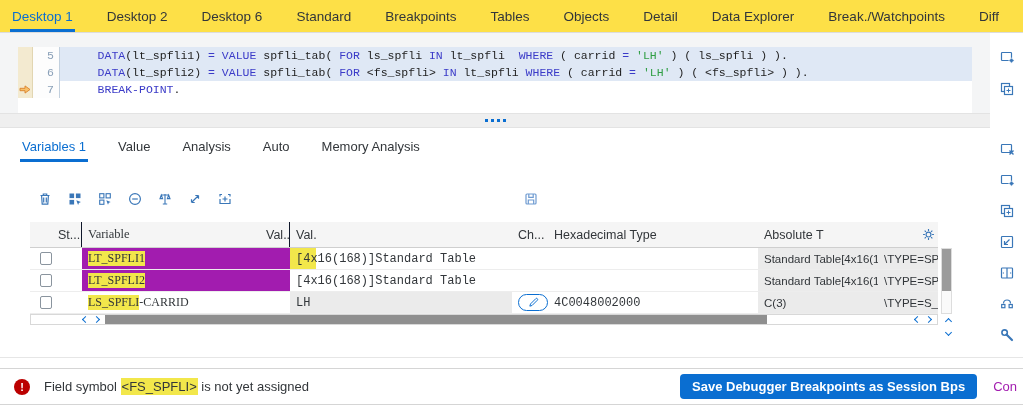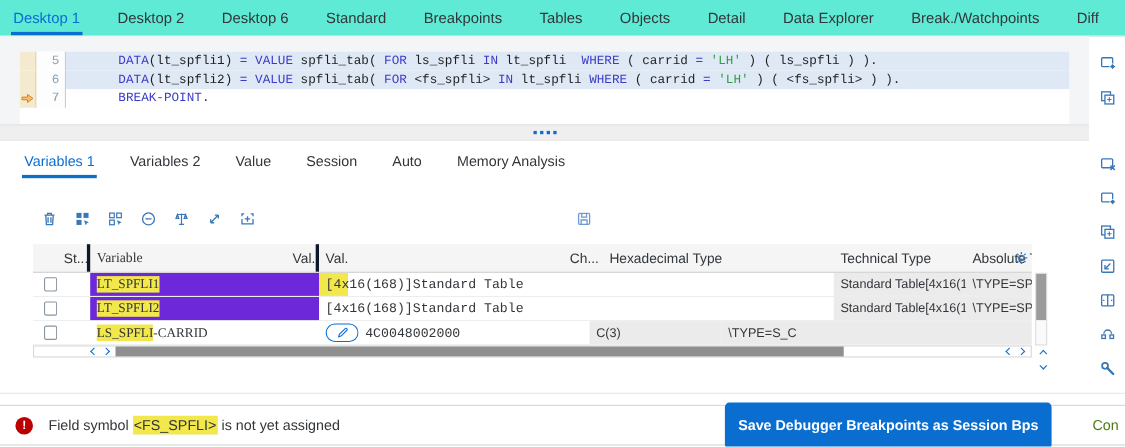--- a/index.html
+++ b/index.html
@@ -3,35 +3,35 @@
 <meta charset="utf-8">
 <style>
   * { margin:0; padding:0; box-sizing:border-box; }
   html,body { width:1023px; height:406px; overflow:hidden; background:#fff;
               font-family:"Liberation Sans", sans-serif; color:#32363a; }
   .screen { position:relative; width:1023px; height:406px; background:#fff; }
 
   
   .top-tabs { position:absolute; top:0; left:0; width:1023px; height:33px;
               display:flex; align-items:flex-end; gap:30px; padding:0 0 0 10px;
-              border-bottom:1px solid #dcdcdc; background:#5eead4; }
+              border-bottom:1px solid #dcdcdc; background:#fde047; }
   .tab { font-size:13.5px; padding:6px 2px 8px 2px; white-space:nowrap; cursor:pointer; }
   .tab.active { color:#0a6ed1; border-bottom:3px solid #0a6ed1; padding-bottom:5px; }
 
   
   .code-band { position:absolute; top:33px; left:0; width:990px; height:87px; background:#f4f5f6; }
   .code-card { position:absolute; top:14px; left:18px; width:954px; height:66px; background:#fff; }
   .code-line { position:relative; display:flex; height:17px; line-height:17px;
                font-family:"Liberation Mono", monospace; font-size:11.5px; white-space:pre; }
   .code-line.sel .ltext { background:#dfe8f5; }
   .bp-margin { width:15px; flex:0 0 15px; background:#f3ead0; border-right:1px solid #e2d6b2; position:relative; }
   .bp-margin svg { position:absolute; left:1px; top:3px; }
   .lnum { width:27px; flex:0 0 27px; text-align:right; padding-right:5px;
           color:#8aa0b8; border-right:1px solid #c2d0de; background:#fdfdfd; }
-  .ltext { flex:1; padding-left:20px; }
+  .ltext { flex:1; padding-left:10px; }
   .tk-kw { color:#3b3bc8; }
   .tk-st { color:#2f9e44; }
   .tk-pl { color:#1e1e1e; }
 
   
   .splitter { position:absolute; top:113px; left:0; width:990px; height:15px; background:#efefef;
               border-top:1px solid #e3e3e3; border-bottom:1px solid #e3e3e3;
               display:flex; align-items:center; justify-content:center; gap:3px; cursor:row-resize; }
   .splitter .dot { width:3px; height:3px; background:#0a6ed1; }
 
@@ -46,27 +46,27 @@
   .save-btn { position:absolute; top:190px; left:522px; }
 
   
   .var-table { position:absolute; top:222px; left:30px; width:908px; font-size:12px; }
   .vt-header { position:relative; display:flex; align-items:center; height:26px; background:#f5f5f5;
                border-bottom:1px solid #cfcfcf; font-size:12.5px; color:#32363a; }
   .vt-header .cell { padding-left:6px; white-space:nowrap; overflow:hidden; }
   .c-cb{flex:0 0 22px;} .c-st{flex:0 0 30px;} .c-var{flex:0 0 178px;font-family:Liberation Serif, serif;} .c-vd{flex:0 0 30px;}
   .c-val{flex:0 0 222px;} .c-ch{flex:0 0 36px;} .c-hex{flex:0 0 210px;} .c-tech{flex:0 0 120px;}
   .c-abs{flex:1 1 auto;}
-  .vt-header .c-st, .vt-header .c-vd { border-right:3px solid #0f172a; height:100%; display:flex; align-items:center; }
+  .vt-header .c-st, .vt-header .c-vd { border-right:1px solid #0f172a; height:100%; display:flex; align-items:center; }
   .hdr-gear { position:absolute; right:2px; top:5px; cursor:pointer; }
   .vt-row { display:flex; align-items:center; height:22px; border-bottom:1px solid #ededed; background:#fff;
             font-family:"Liberation Mono", monospace; }
   .vt-row .cell { padding-left:6px; white-space:pre; overflow:hidden; height:100%; display:flex; align-items:center; }
   .vt-row .c-tech, .vt-row .c-abs { font-family:"Liberation Sans", sans-serif; font-size:11.5px; background:#ebebeb; }
-  .cell.yellow { background:#6d28d9; }
+  .cell.yellow { background:#a21caf; }
   .seg-hl { background:#f2e74b; }
   .cell.val-lead { background:linear-gradient(90deg,#f2e74b 0 26px,#fff 26px); }
   .cell.muted { background:#ebebeb; }
   .cbx { width:13px; height:13px; border:1px solid #8a949e; border-radius:2px; background:#fff; margin-left:4px; cursor:pointer; }
   .pencil-btn { width:30px; height:17px; border:1px solid #0a6ed1; border-radius:9px; background:#fff;
                 display:flex; align-items:center; justify-content:center; cursor:pointer; }
   
   .vscroll { position:absolute; right:-14px; top:26px; width:11px; height:66px; background:#fafafa; border:1px solid #ddd; }
   .vscroll .thumb { position:absolute; top:0; left:0; width:9px; height:42px; background:#9b9b9b; }
   .hscroll { position:relative; display:flex; align-items:center; height:11px; background:#fff; border:1px solid #d8d8d8; }
@@ -87,24 +87,24 @@
   
   .sep-line { position:absolute; top:357px; left:0; width:1023px; height:1px; background:#e6e6e6; }
   .status-bar { position:absolute; top:368px; left:0; width:1023px; height:37px; background:#fff;
                 border-top:1px solid #d5d5d5; border-bottom:1px solid #d5d5d5;
                 display:flex; align-items:center; padding:0 6px 0 14px; }
   .err-icon { width:16px; height:16px; border-radius:50%; background:#b00; color:#fff; font-weight:bold;
               font-size:11px; display:flex; align-items:center; justify-content:center; flex:0 0 16px; }
   .status-msg { margin-left:14px; font-size:13px; white-space:nowrap; }
   .msg-hl { background:#f2e74b; padding:1px 1px; }
   .footer-spacer { flex:1; }
-  .primary-btn { height:42px; background:#0a6ed1; color:#fff; border:none; border-radius:4px;
+  .primary-btn { height:25px; background:#0a6ed1; color:#fff; border:none; border-radius:4px;
                  font-family:"Liberation Sans", sans-serif; font-weight:bold; font-size:13px;
                  padding:0 12px; cursor:pointer; white-space:nowrap; }
-  .footer-link { color:#4d7c0f; font-size:13px; margin-left:37px; white-space:nowrap; cursor:pointer; }
+  .footer-link { color:#a21caf; font-size:13px; margin-left:16px; white-space:nowrap; cursor:pointer; }
 </style>
 </head>
 <body>
 
 <div class="screen">
 
   <div class="top-tabs">
     <div class="tab active">Desktop 1</div>
     <div class="tab">Desktop 2</div>
     <div class="tab">Desktop 6</div>
@@ -146,23 +146,22 @@
 
   <div class="splitter">
     <span class="dot"></span>
     <span class="dot"></span>
     <span class="dot"></span>
     <span class="dot"></span>
   </div>
 
   <div class="var-tabs">
     <div class="tab active">Variables 1</div>
-    <div class="tab">Variables 2</div>
     <div class="tab">Value</div>
-    <div class="tab">Session</div>
+    <div class="tab">Analysis</div>
     <div class="tab">Auto</div>
     <div class="tab">Memory Analysis</div>
   </div>
 
   <div class="var-toolbar" id="var-toolbar">
       <div class="tbtn">
         <svg width="16" height="16" viewBox="0 0 16 16" fill="none" stroke="#3a77b8" stroke-width="1.2">
           <path d="M3.5 4.5h9M6.3 4.3V3h3.4v1.3M4.6 4.8l.6 8.4h5.6l.6-8.4M6.7 6.5v5M9.3 6.5v5"></path>
         </svg>
       </div>
@@ -213,21 +212,20 @@
 
   <div class="var-table">
     <div class="vt-header">
       <div class="cell c-cb"></div>
       <div class="cell c-st">St...</div>
       <div class="cell c-var">Variable</div>
       <div class="cell c-vd">Val...</div>
       <div class="cell c-val">Val.</div>
       <div class="cell c-ch">Ch...</div>
       <div class="cell c-hex">Hexadecimal Type</div>
-      <div class="cell c-tech">Technical Type</div>
       <div class="cell c-abs">Absolute T</div>
       <div class="hdr-gear" id="hdr-gear"><svg width="15" height="15" viewBox="0 0 16 16" fill="none" stroke="#3a77b8" stroke-width="1.2">
             <circle cx="8" cy="8" r="2.6"></circle>
             <path d="M8 2.2v2M8 11.8v2M2.2 8h2M11.8 8h2M3.9 3.9l1.4 1.4M10.7 10.7l1.4 1.4M12.1 3.9l-1.4 1.4M5.3 10.7l-1.4 1.4"></path>
           </svg></div>
     </div>
     <div id="vt-rows">
         <div class="vt-row">
           <div class="cell c-cb"><div class="cbx"></div></div>
           <div class="cell c-st"></div>
@@ -248,20 +246,21 @@
           <div class="cell c-ch"></div>
           <div class="cell c-hex"></div>
           <div class="cell c-tech">Standard Table[4x16(16.</div>
           <div class="cell c-abs">\TYPE=SPF</div>
         </div>
         <div class="vt-row">
           <div class="cell c-cb"><div class="cbx"></div></div>
           <div class="cell c-st"></div>
           <div class="cell c-var"><span class="seg-hl">LS_SPFLI</span><span>-CARRID</span></div>
           <div class="cell c-vd"></div>
+          <div class="cell c-val muted">LH</div>
           <div class="cell c-ch"><div class="pencil-btn"><svg width="13" height="13" viewBox="0 0 16 16">
                 <path d="M3.5 12.5l.8-2.7 6.5-6.5a1.15 1.15 0 0 1 1.9 1.9l-6.5 6.5z" fill="none" stroke="#0a6ed1" stroke-width="1.2"></path>
               </svg></div></div>
           <div class="cell c-hex">4C0048002000</div>
           <div class="cell c-tech">C(3)</div>
           <div class="cell c-abs">\TYPE=S_C</div>
         </div>
       </div>
     <div class="hscroll">
       <div class="hs-spacer"></div>

